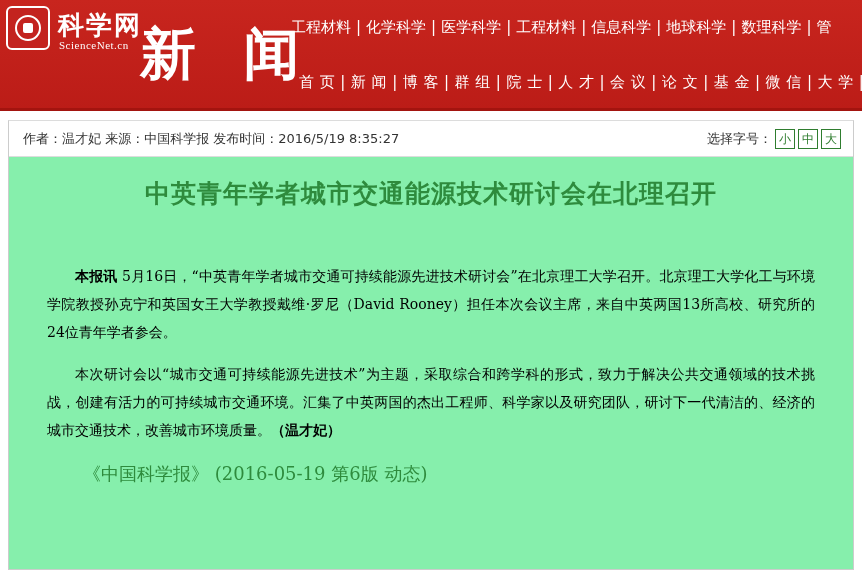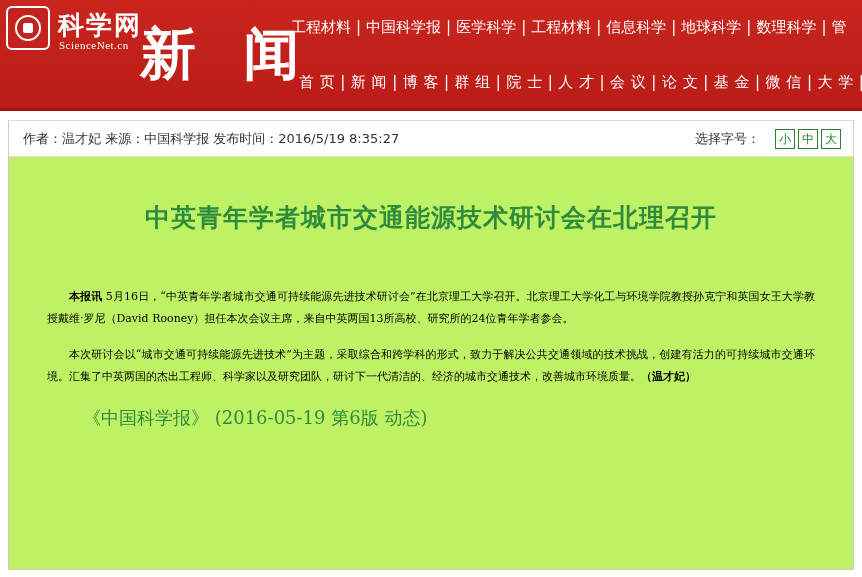--- a/index.html
+++ b/index.html
@@ -126,21 +126,21 @@
 
   
   .page {
     position: relative;
     padding: 0;
   }
   .content-frame {
     margin: 9px 8px 0 8px;
     border: 1px solid #cccccc;
     border-top: 1px solid #dcdcdc;
-    background: #bef264;
+    background: #86efac;
     height: 450px;
     box-sizing: border-box;
     position: relative;
   }
   .meta-bar {
     height: 36px;
     border-bottom: 1px solid #dddddd;
     background: #ffffff;
     display: flex;
     align-items: center;
@@ -156,21 +156,21 @@
   }
   .meta-right {
     display: flex;
     align-items: center;
     font-size: 13px;
     color: #333333;
     font-family: "DejaVu Sans", sans-serif;
     white-space: nowrap;
   }
   .fontsize-label {
-    margin-right: 12px;
+    margin-right: 0;
   }
   .fs-btn {
     display: inline-block;
     width: 18px;
     height: 18px;
     line-height: 18px;
     text-align: center;
     border: 1px solid #2f7d2f;
     color: #2f7d2f;
     font-size: 12px;
@@ -182,26 +182,26 @@
 
   .article {
     padding: 0 38px;
   }
   .article-title {
     text-align: center;
     color: #2e8b3d;
     font-size: 25px;
     font-weight: bold;
     font-family: "DejaVu Sans", sans-serif;
-    margin-top: 44px;
+    margin-top: 20px;
     letter-spacing: 1px;
   }
   .article-body {
     margin-top: 52px;
-    font-size: 11px;
+    font-size: 14px;
     color: #000000;
     line-height: 2.0;
     font-family: "DejaVu Serif", serif;
     text-align: justify;
   }
   .article-body p {
     margin: 0 0 14px 0;
     text-indent: 2em;
   }
   .article-body p .lead {
@@ -227,21 +227,21 @@
     <div class="logo-mark">
       <div class="inner"></div>
     </div>
     <div class="logo-text">科学网</div>
     <div class="logo-sub">ScienceNet.cn</div>
   </div>
 
   <div class="news-big">新  闻</div>
 
   <div class="nav nav-top">
-    <a>工程材料</a><span class="sep">|</span><a>中国科学报</a><span class="sep">|</span><a>医学科学</a><span class="sep">|</span><a>工程材料</a><span class="sep">|</span><a>信息科学</a><span class="sep">|</span><a>地球科学</a><span class="sep">|</span><a>数理科学</a><span class="sep">|</span><a>管</a>
+    <a>工程材料</a><span class="sep">|</span><a>化学科学</a><span class="sep">|</span><a>医学科学</a><span class="sep">|</span><a>工程材料</a><span class="sep">|</span><a>信息科学</a><span class="sep">|</span><a>地球科学</a><span class="sep">|</span><a>数理科学</a><span class="sep">|</span><a>管</a>
   </div>
 
   <div class="nav nav-bottom">
     <a>首 页</a><span class="sep">|</span><a>新 闻</a><span class="sep">|</span><a>博 客</a><span class="sep">|</span><a>群 组</a><span class="sep">|</span><a>院 士</a><span class="sep">|</span><a>人 才</a><span class="sep">|</span><a>会 议</a><span class="sep">|</span><a>论 文</a><span class="sep">|</span><a>基 金</a><span class="sep">|</span><a>微 信</a><span class="sep">|</span><a>大 学</a><span class="sep">|</span>
   </div>
 
   <div class="header-bottom-line"></div>
 </div>
 
 <div class="page">

